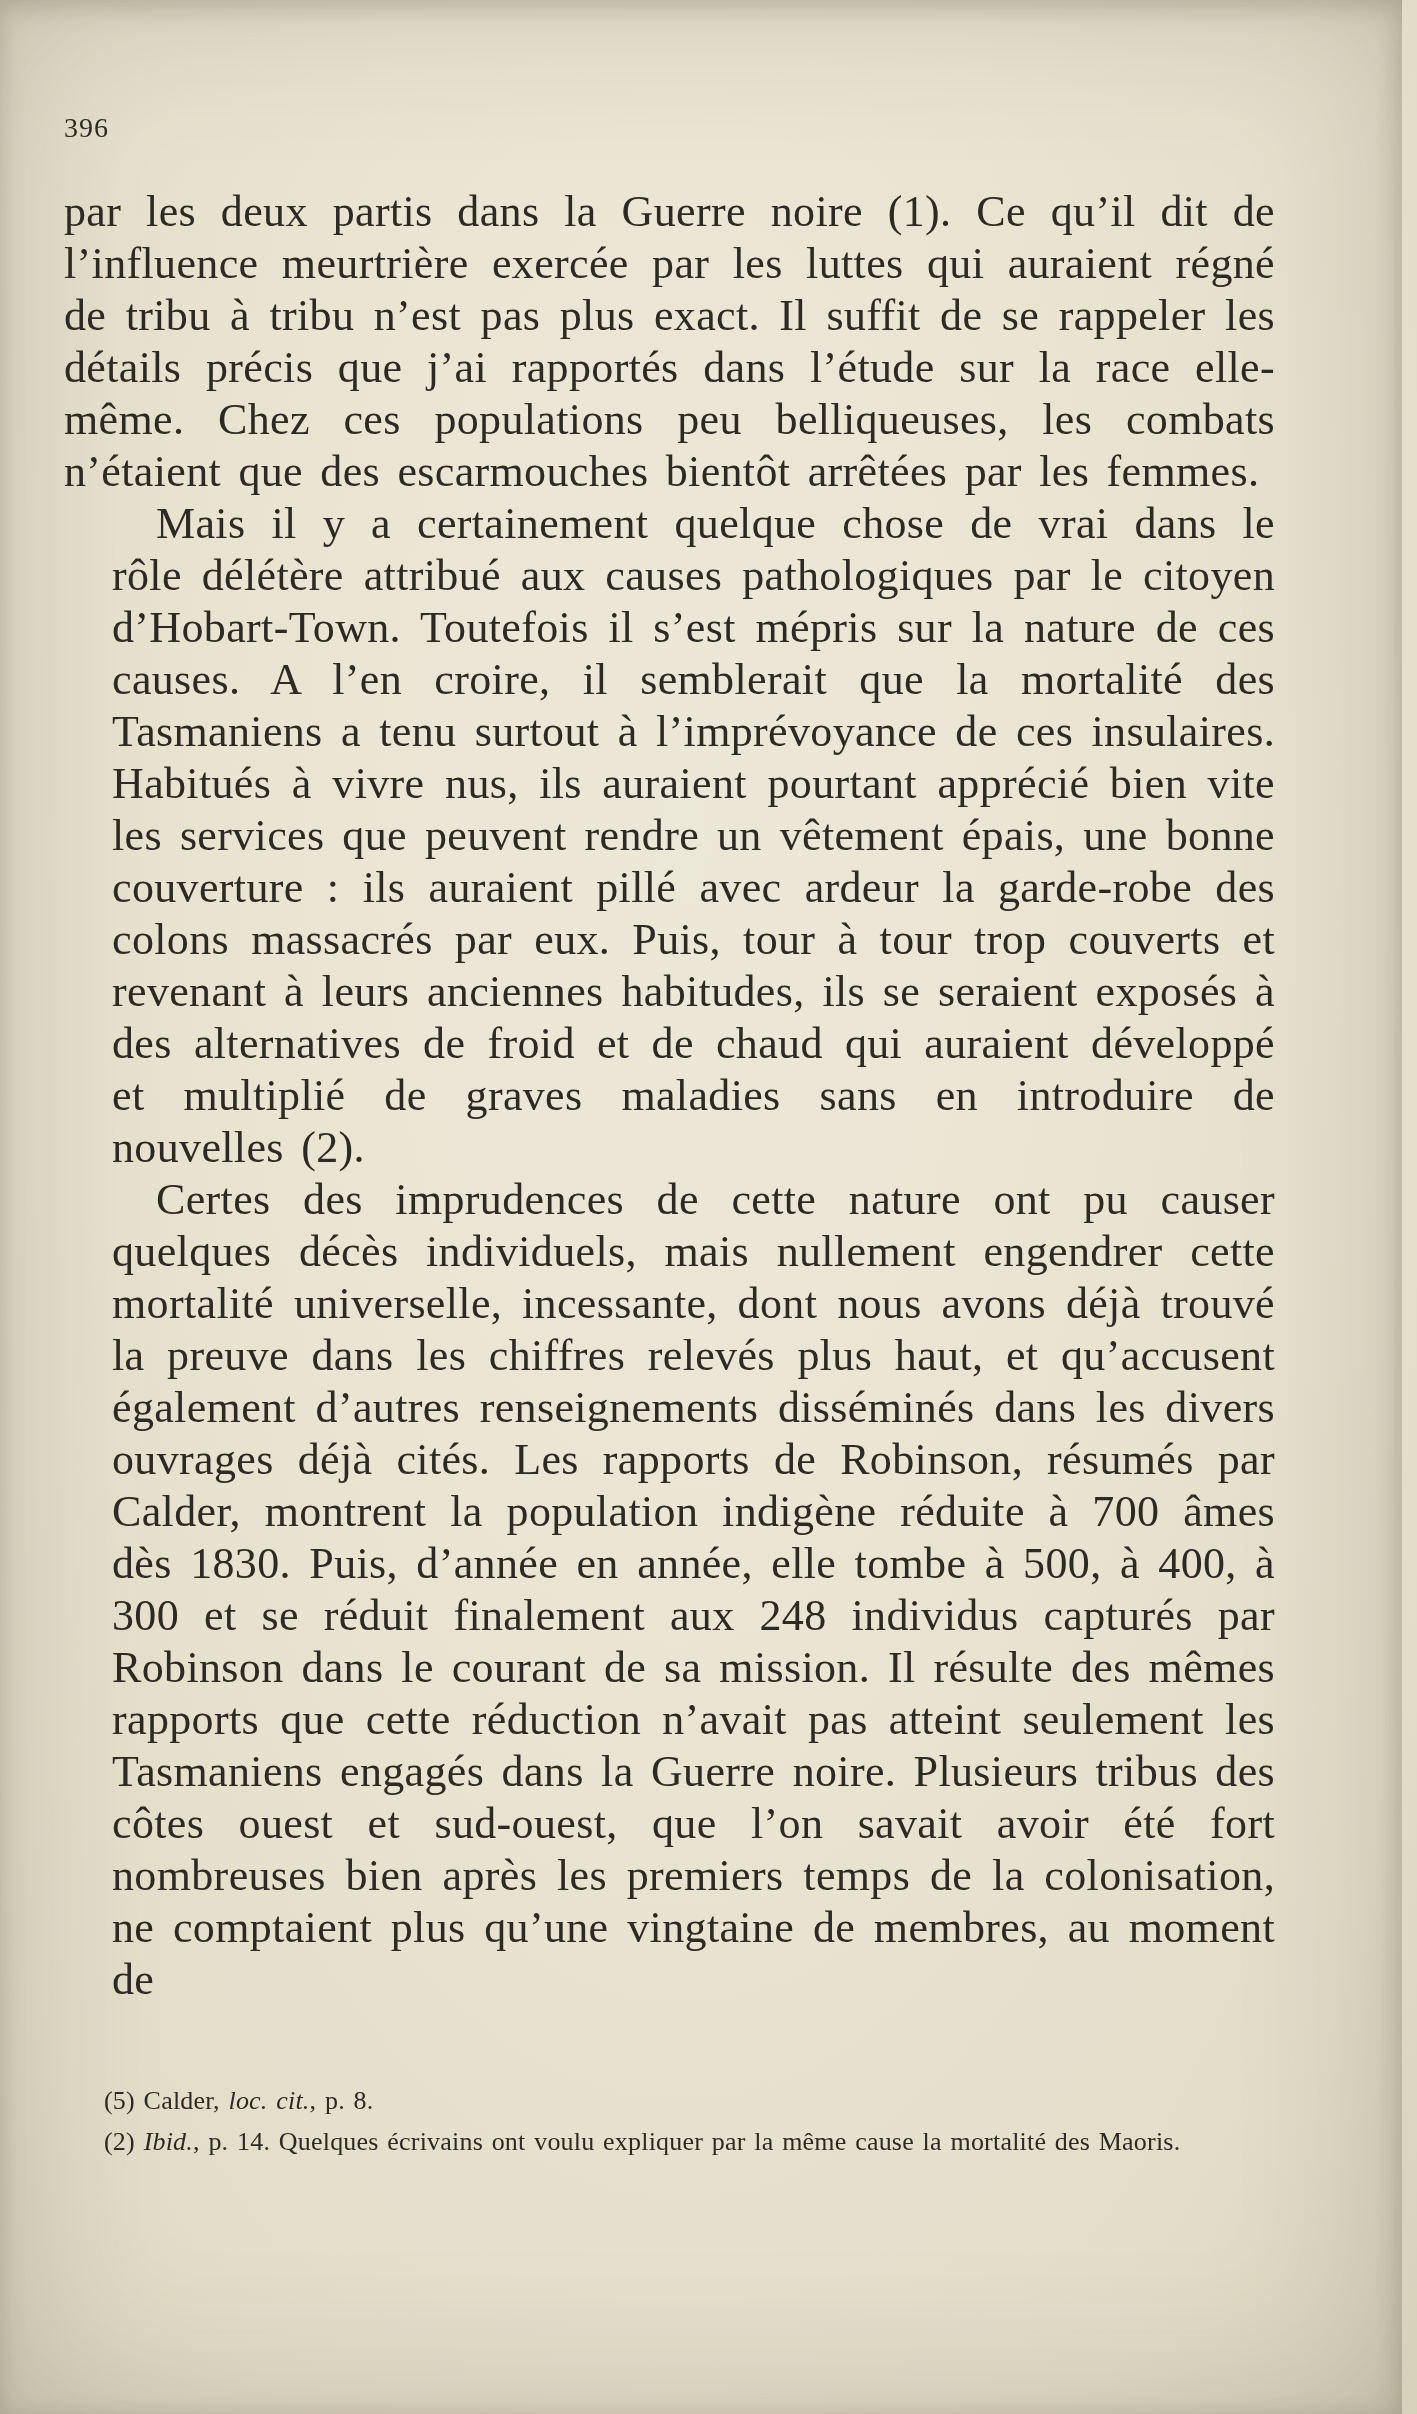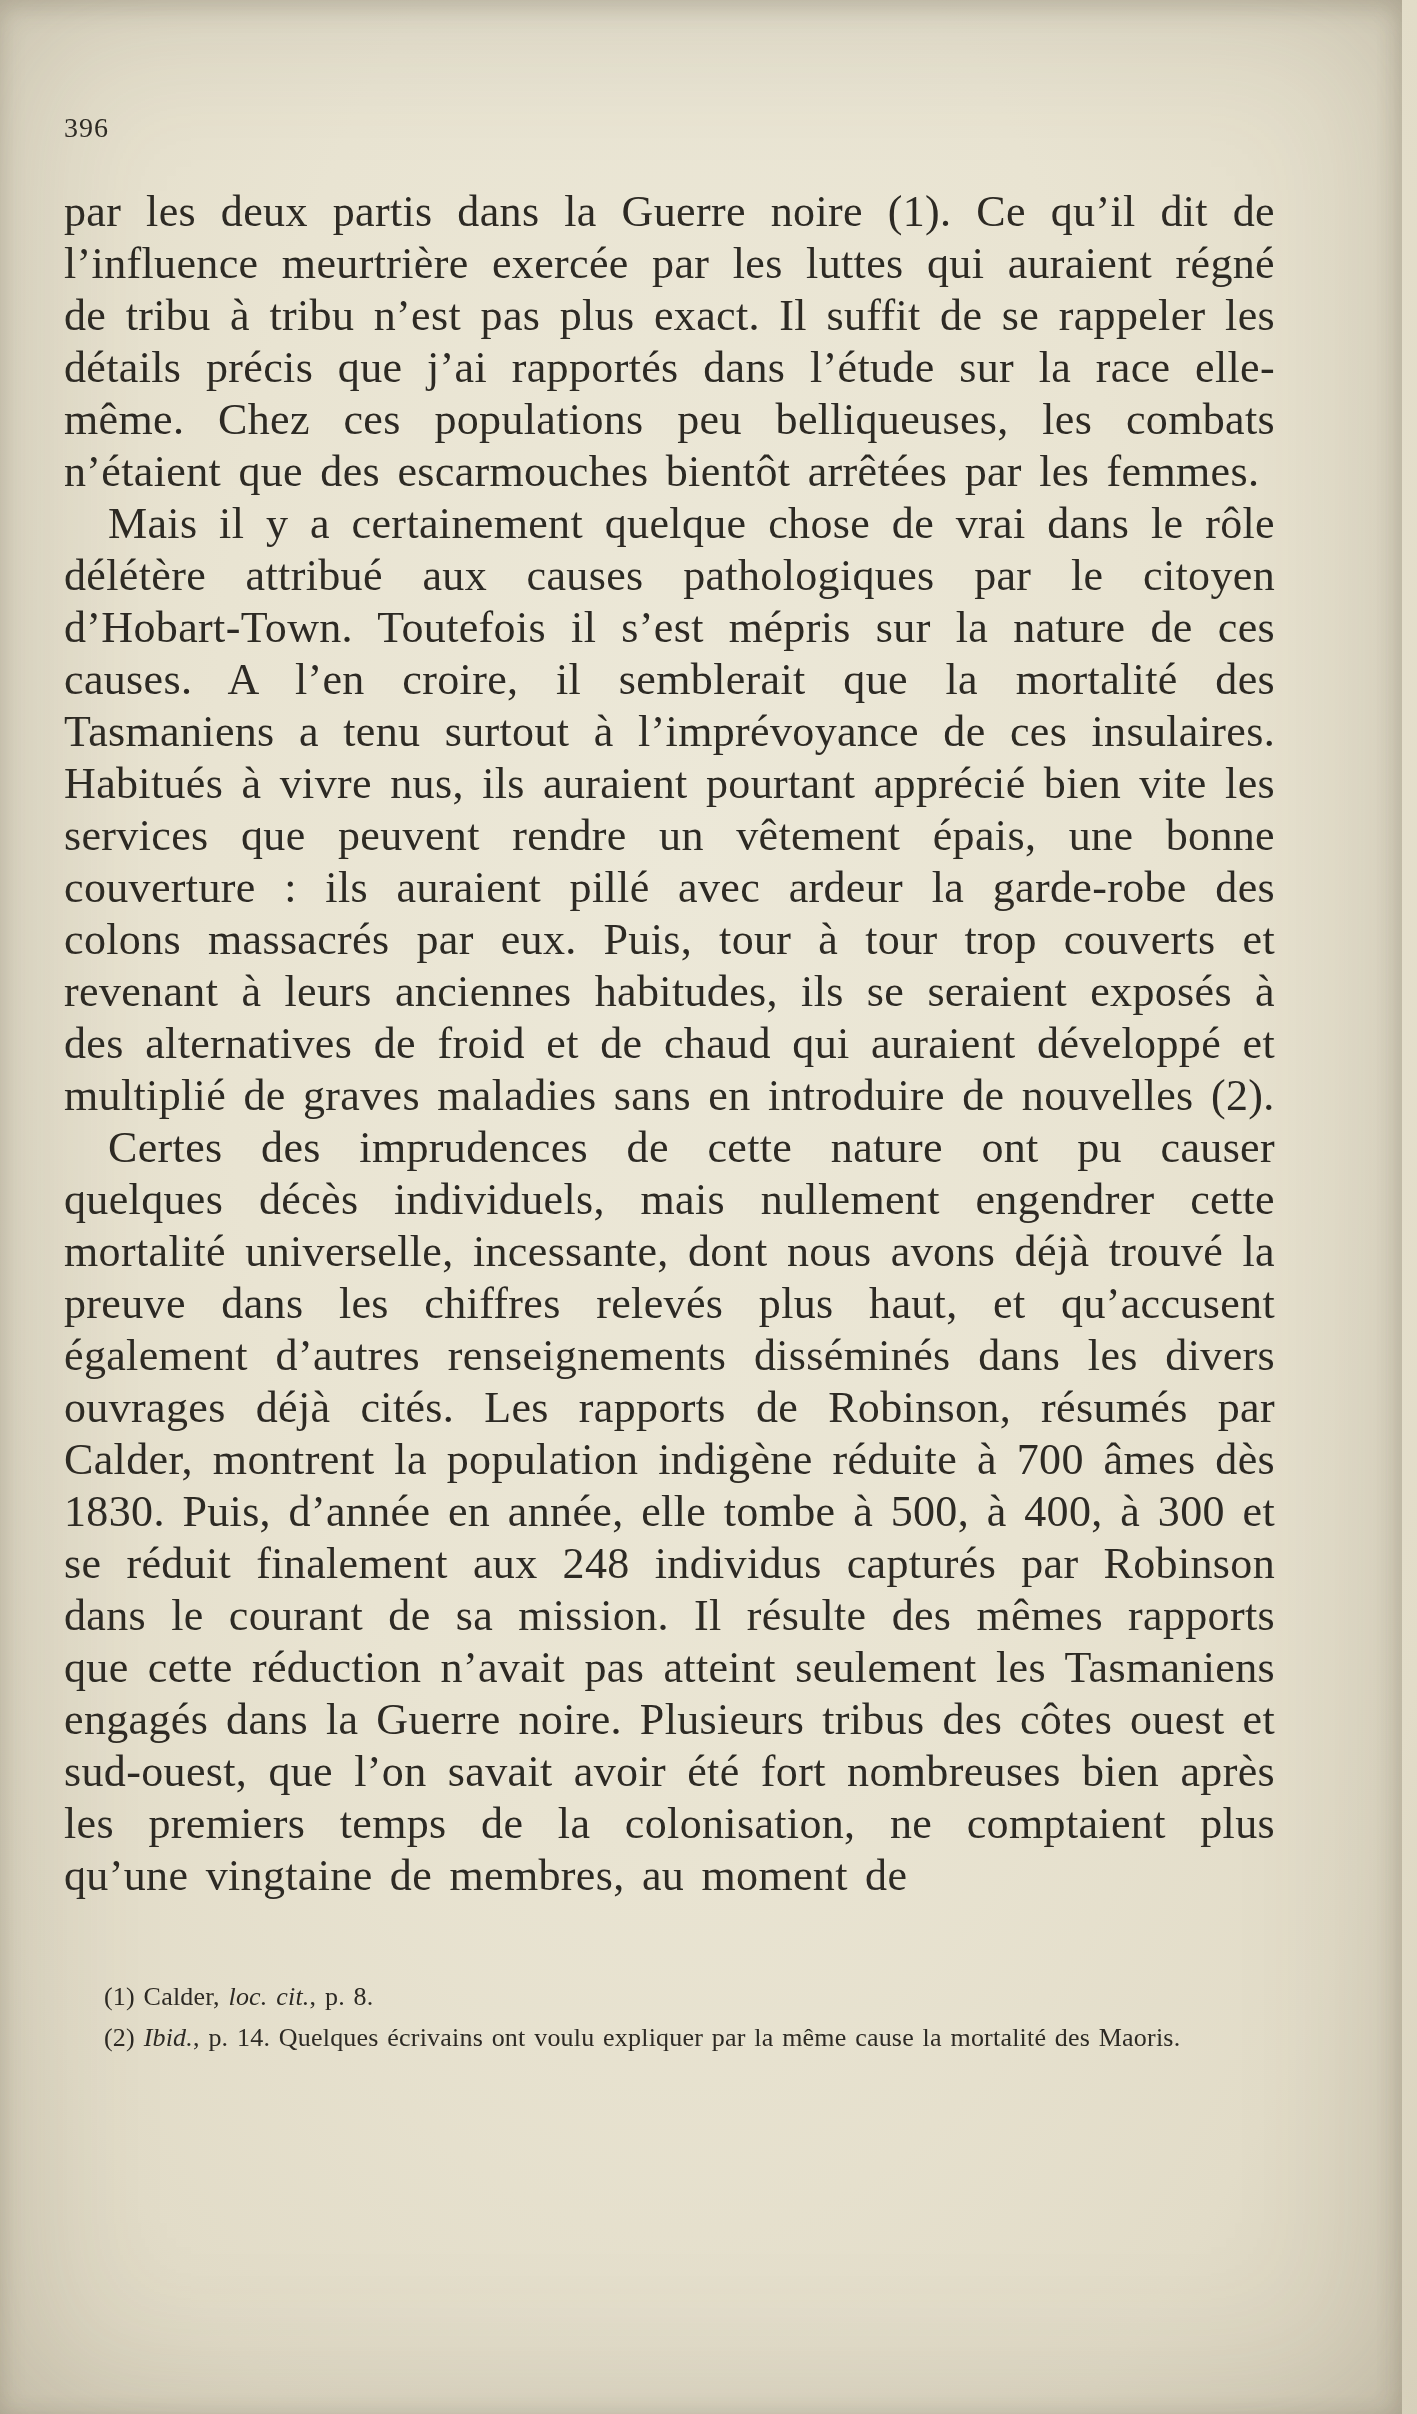--- a/index.html
+++ b/index.html
@@ -64,20 +64,21 @@
   .body-text p {
     font-size: 44px;
     line-height: 52px;
     text-align: justify;
     word-spacing: 6px;
     letter-spacing: 0.35px;
   }
 
   .body-text p.indent {
     text-indent: 44px;
+    margin-left: 48px;
   }
 
   .footnotes {
     margin-top: 74px;
   }
 
   .footnote {
     font-size: 26px;
     line-height: 41px;
     text-align: justify;
@@ -100,20 +101,20 @@
   </header>
 
   <main class="body-text">
     <p class="para">par les deux partis dans la Guerre noire (1). Ce qu’il dit de l’influence meurtrière exercée par les luttes qui auraient régné de tribu à tribu n’est pas plus exact. Il suffit de se rappeler les détails précis que j’ai rapportés dans l’étude sur la race elle-même. Chez ces populations peu belliqueuses, les combats n’étaient que des escarmouches bientôt arrêtées par les femmes.</p>
     <p class="para indent">Mais il y a certainement quelque chose de vrai dans le rôle délétère attribué aux causes pathologiques par le citoyen d’Hobart-Town. Toutefois il s’est mépris sur la nature de ces causes. A l’en croire, il semblerait que la mortalité des Tasmaniens a tenu surtout à l’imprévoyance de ces insulaires. Habitués à vivre nus, ils auraient pourtant apprécié bien vite les services que peuvent rendre un vêtement épais, une bonne couverture : ils auraient pillé avec ardeur la garde-robe des colons massacrés par eux. Puis, tour à tour trop couverts et revenant à leurs anciennes habitudes, ils se seraient exposés à des alternatives de froid et de chaud qui auraient développé et multiplié de graves maladies sans en introduire de nouvelles (2).</p>
     <p class="para indent">Certes des imprudences de cette nature ont pu causer quelques décès individuels, mais nullement engendrer cette mortalité universelle, incessante, dont nous avons déjà trouvé la preuve dans les chiffres relevés plus haut, et qu’accusent également d’autres renseignements disséminés dans les divers ouvrages déjà cités. Les rapports de Robinson, résumés par Calder, montrent la population indigène réduite à 700 âmes dès 1830. Puis, d’année en année, elle tombe à 500, à 400, à 300 et se réduit finalement aux 248 individus capturés par Robinson dans le courant de sa mission. Il résulte des mêmes rapports que cette réduction n’avait pas atteint seulement les Tasmaniens engagés dans la Guerre noire. Plusieurs tribus des côtes ouest et sud-ouest, que l’on savait avoir été fort nombreuses bien après les premiers temps de la colonisation, ne comptaient plus qu’une vingtaine de membres, au moment de</p>
   </main>
 
   <footer class="footnotes">
     <p class="footnote">
-      <span>(1) Calder, </span><i>loc. cit.</i><span>, p. 8.</span>
+      <span>(5) Calder, </span><i>loc. cit.</i><span>, p. 8.</span>
     </p>
     <p class="footnote">
       <span>(2) </span><i>Ibid.</i><span>, p. 14. Quelques écrivains ont voulu expliquer par la même cause la mortalité des Maoris.</span>
     </p>
   </footer>
 
 </div>
 
 </body></html>

